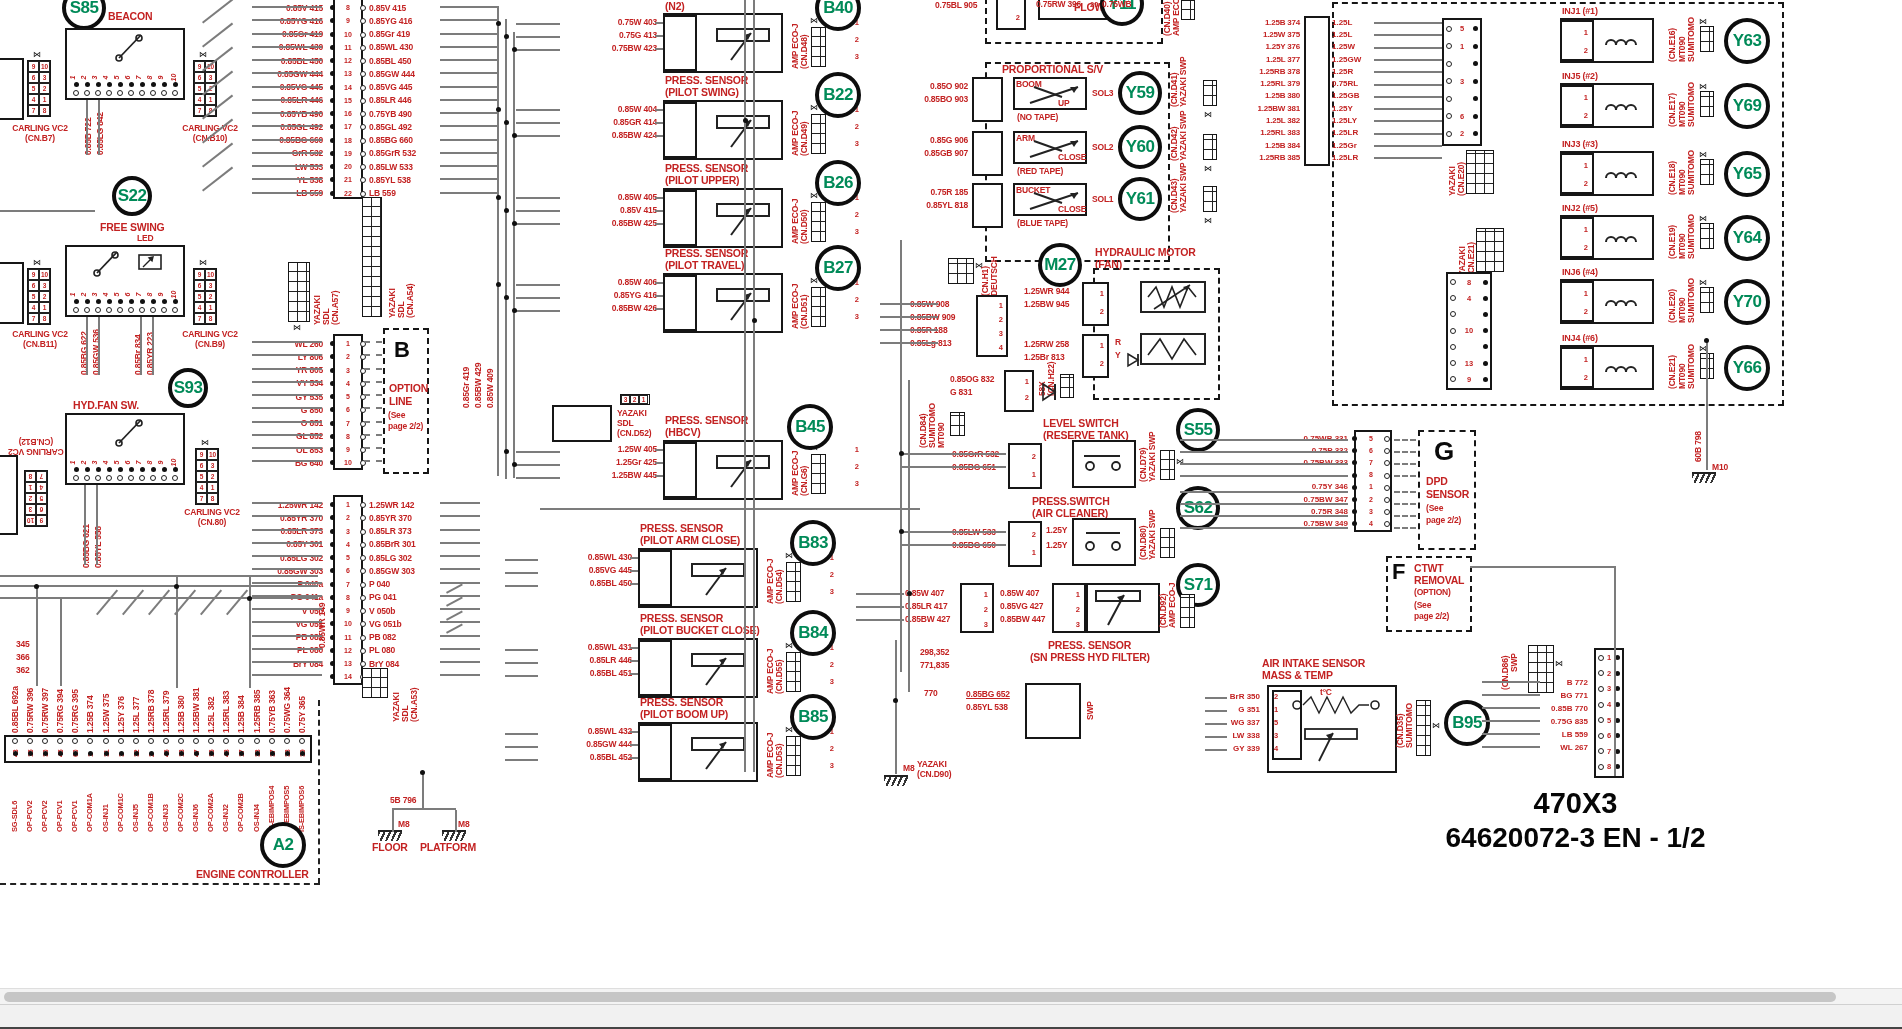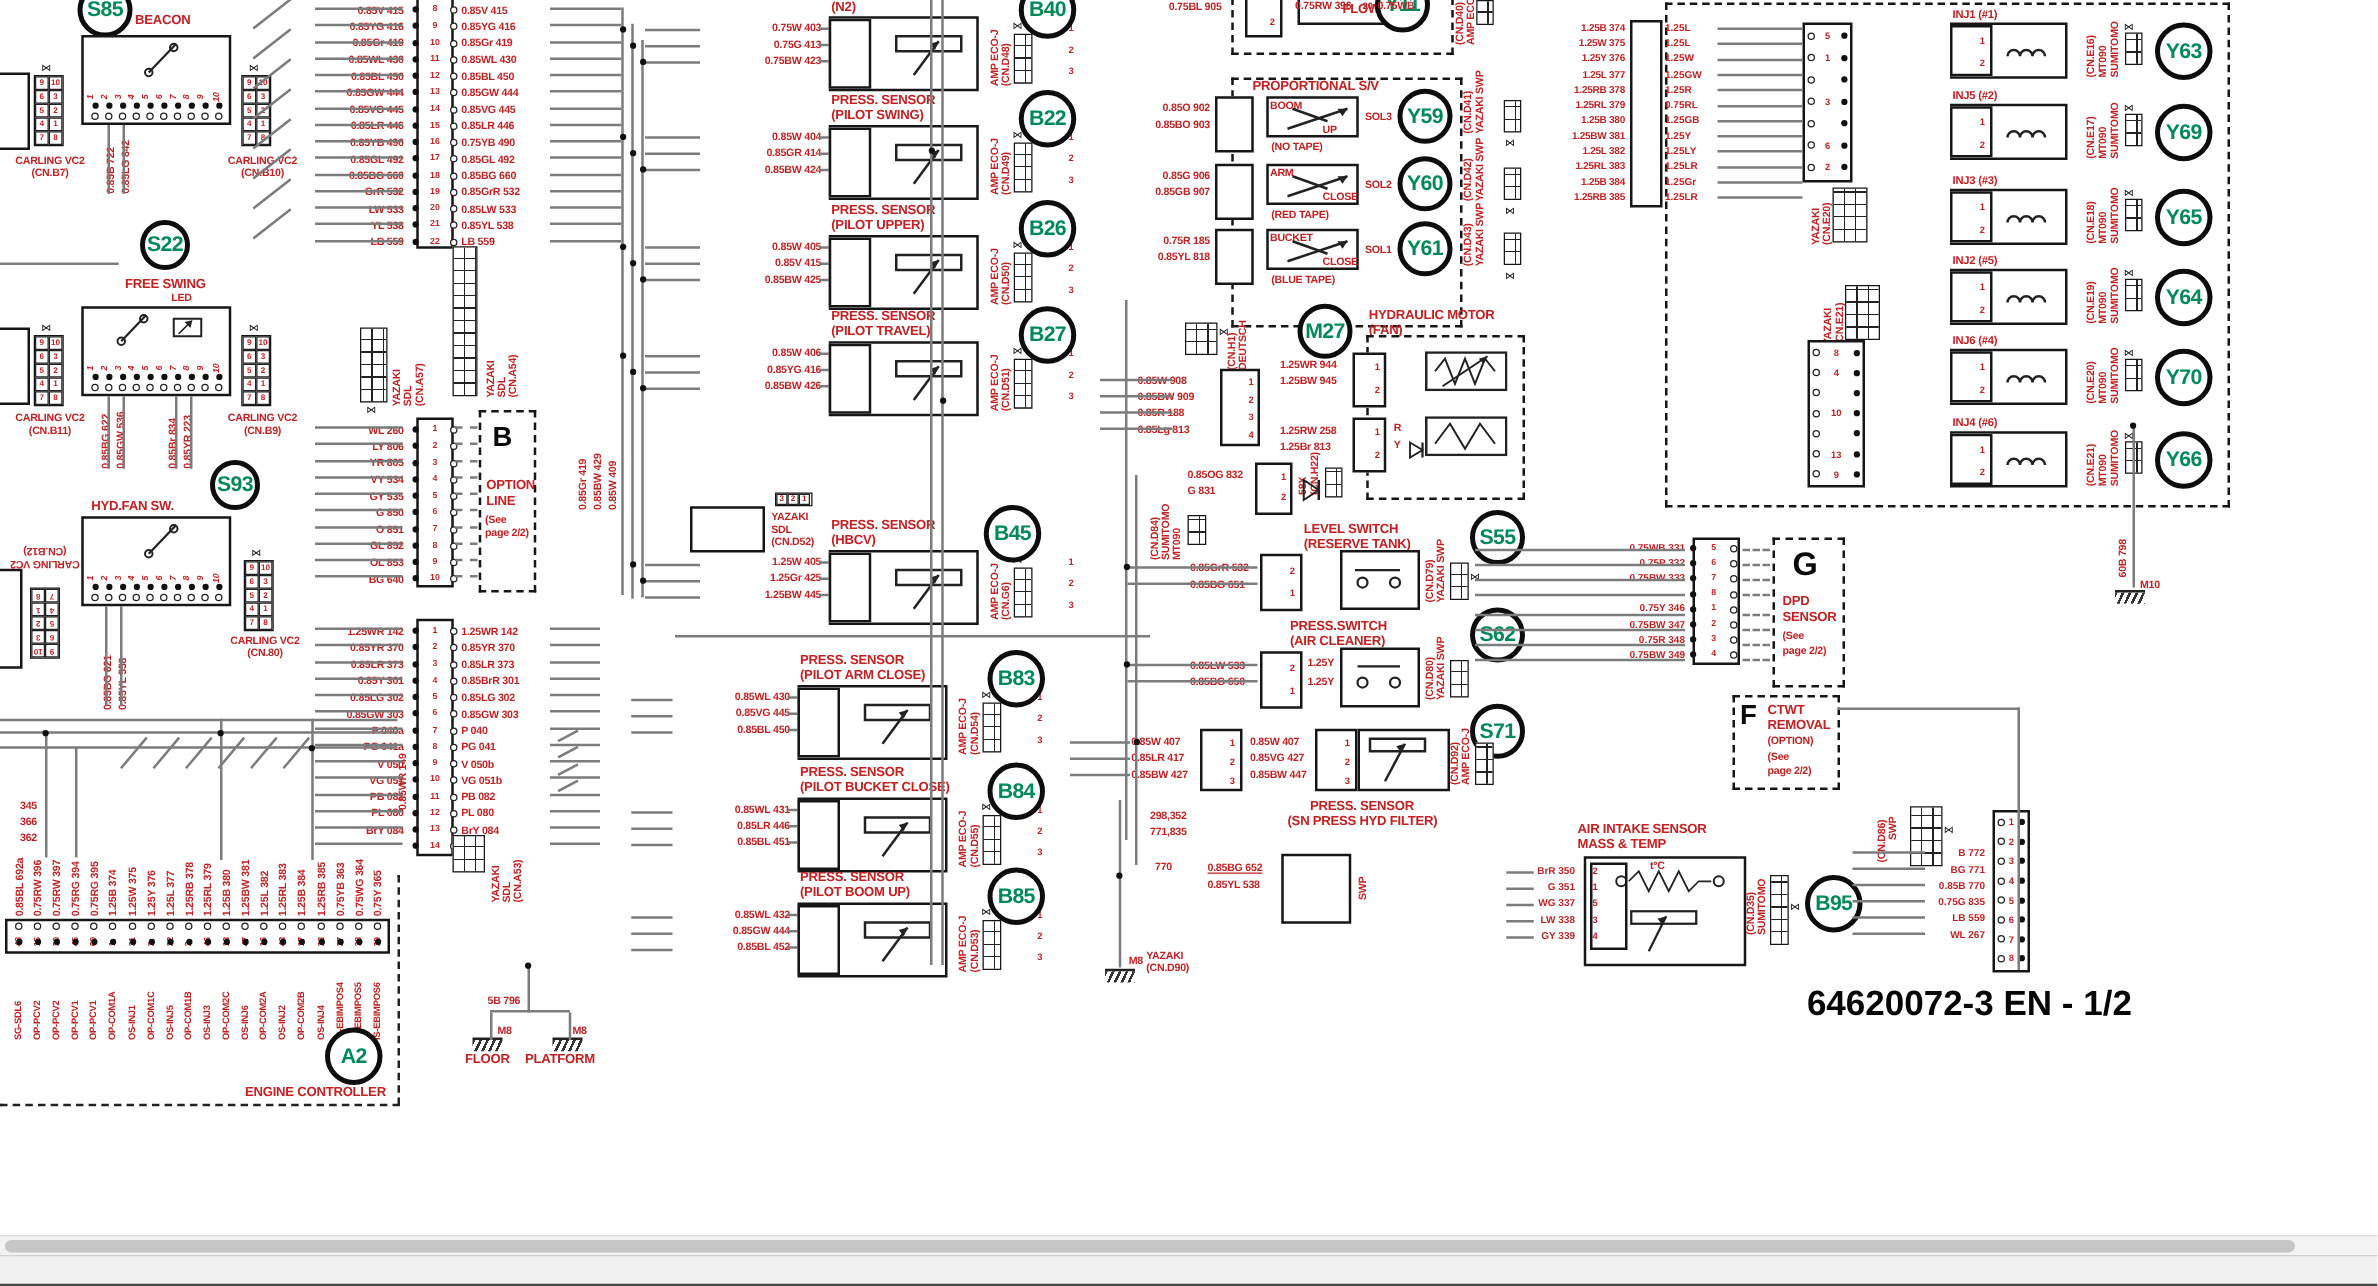--- a/index.html
+++ b/index.html
@@ -1630,20 +1630,21 @@
   <div class="DB" style="left:1386px;top:556px;width:86px;height:76px;background:#fff;">
     <span style="position:absolute;left:4px;top:1px;font-weight:bold;font-size:22px;color:#0a0a0a;">F</span>
     <span class="L T" style="left:26px;top:5px;">CTWT</span>
     <span class="L T" style="left:26px;top:17px;">REMOVAL</span>
     <span class="L" style="left:26px;top:30px;">(OPTION)</span>
     <span class="L" style="left:26px;top:43px;">(See</span>
     <span class="L" style="left:26px;top:54px;">page 2/2)</span>
   </div>
 
   <div class="titleblock">
+    <div class="tb1">470X3</div>
     <div class="tb3">64620072-3 EN - 1/2</div>
   </div>
 
   <span class="L" style="left:16px;top:640px;">345</span>
   <span class="L" style="left:16px;top:653px;">366</span>
   <span class="L" style="left:16px;top:666px;">362</span>
   <div class="B" style="left:4px;top:735px;width:308px;height:28px;"></div>
   <div class="eccols">
 
       <div class="ecc i0">

